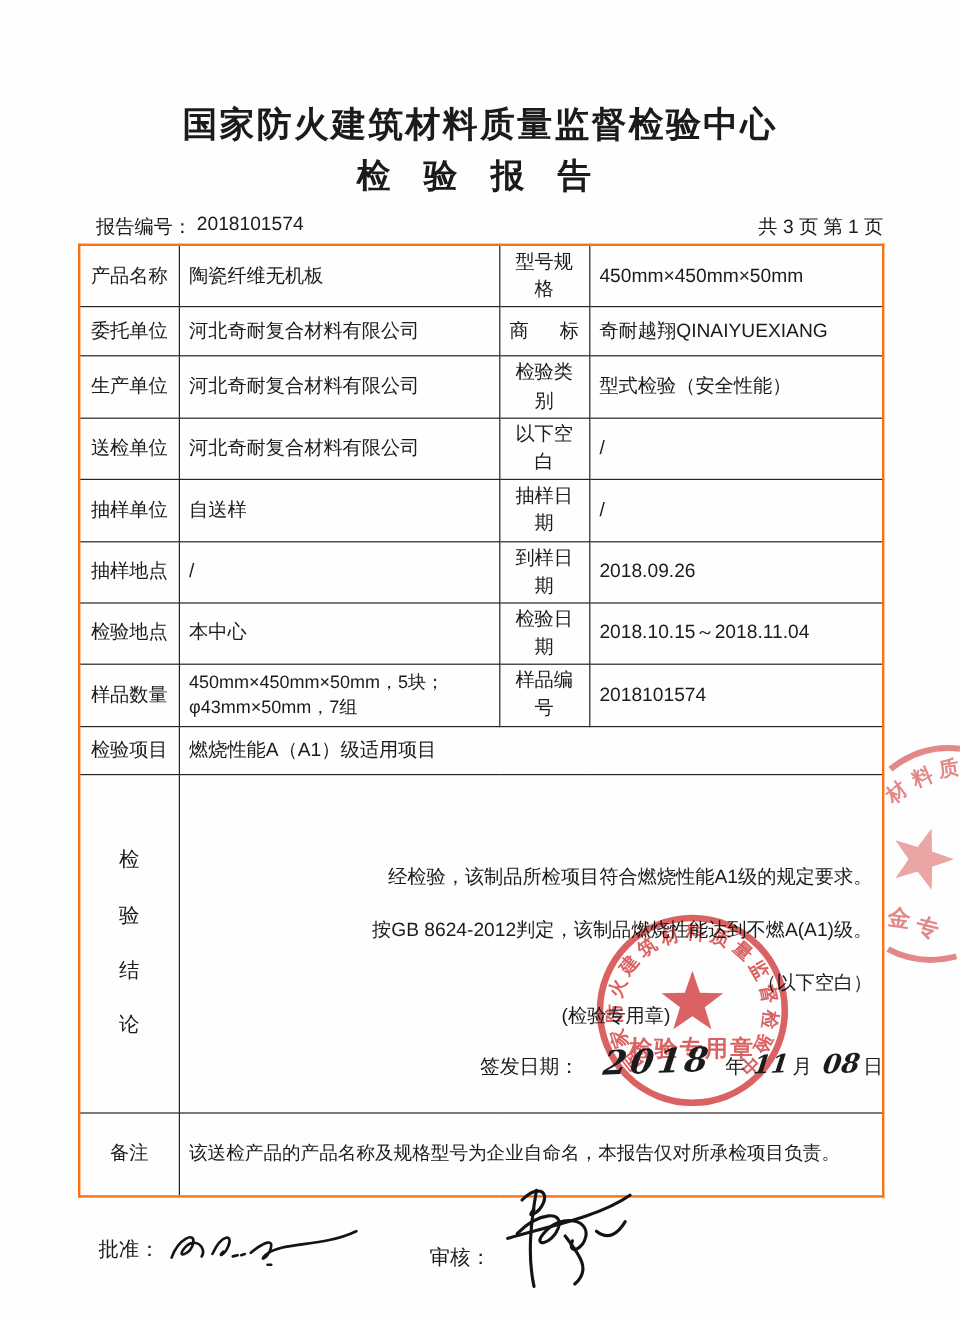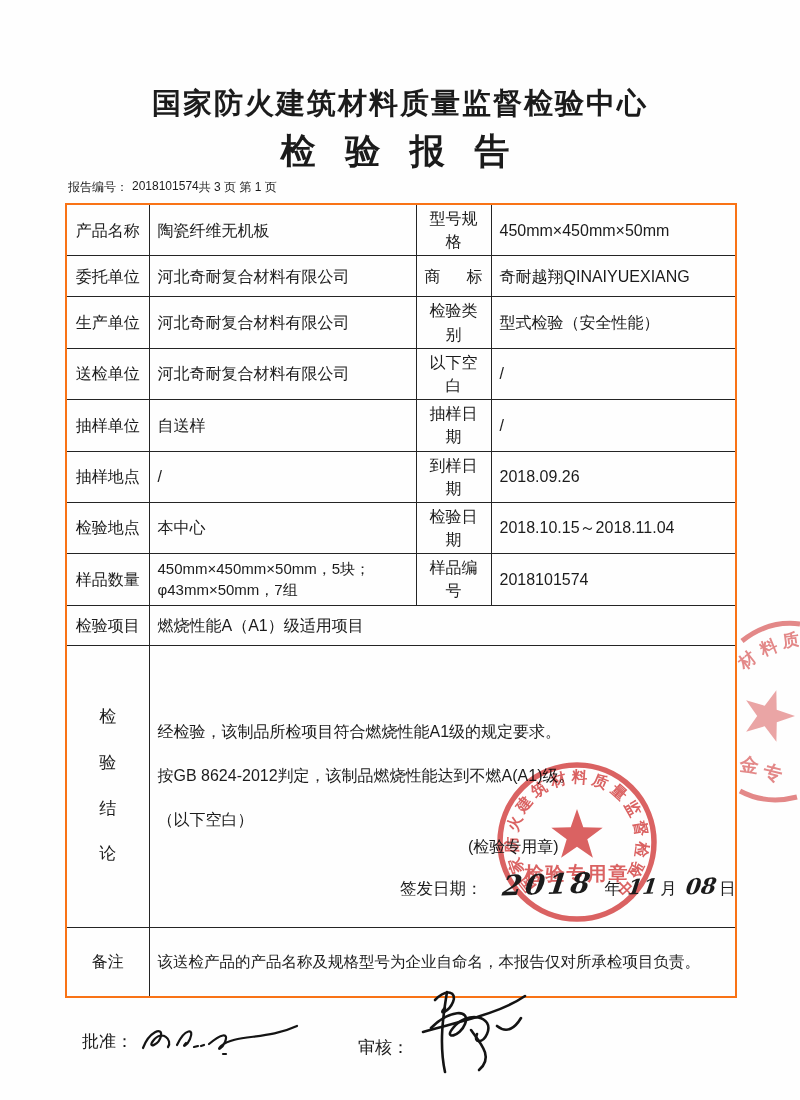--- a/index.html
+++ b/index.html
@@ -1,35 +1,35 @@
 <!DOCTYPE html>
 <html><head>
 <meta charset="utf-8">
 <style>
   html,body{margin:0;padding:0;background:#e8e8e8;}
   .page{position:relative;width:800px;height:1100px;margin:0 auto;background:#fefefe;
         font-family:"Liberation Sans",sans-serif;color:#1b1b1b;overflow:hidden;}
   .org-title{position:absolute;top:84px;left:0;width:100%;text-align:center;
              font-size:29px;font-weight:bold;letter-spacing:2px;}
   .report-title{position:absolute;top:128px;left:0;width:100%;text-align:center;
-                font-size:35px;font-weight:bold;letter-spacing:10px;}
-  .meta{position:absolute;top:179px;left:68px;right:64px;display:flex;
-        justify-content:flex-start;font-size:12px;}
+                font-size:28px;font-weight:bold;letter-spacing:10px;}
+  .meta{position:absolute;top:179px;left:80px;right:64px;display:flex;
+        justify-content:space-between;font-size:16px;}
   .meta .grp{display:flex;gap:4px;}
   table.main{position:absolute;left:65px;top:203px;width:670px;border-collapse:collapse;
              table-layout:fixed;font-size:16px;border:2px solid #f97316;}
   table.main td{border:1.6px solid #242424;padding:2px 8px;vertical-align:middle;
                 overflow:hidden;line-height:1.45;}
   td.lbl{text-align:center;padding:2px 2px;}
   td.lbl-j{text-align:justify;text-align-last:justify;padding:2px 11px;}
   td.val{text-align:left;}
   tr.h41{height:41px} tr.h49{height:49px} tr.h47{height:47px}
   tr.h40{height:40px} tr.h282{height:282px} tr.h70{height:70px}
   .vert{display:flex;flex-direction:column;align-items:center;gap:21px;font-size:17px;}
-  td.concl{vertical-align:top;padding:16px 10px 0 64px;}
+  td.concl{vertical-align:top;padding:16px 10px 0 64px;text-align:right;}
   td.concl p{margin:0 0 21px;font-size:16px;}
   .seal-note{position:absolute;left:468px;top:837px;font-size:16px;z-index:6;}
   .issue{position:absolute;left:400px;top:868px;display:flex;align-items:baseline;
          font-size:16.5px;z-index:6;}
   .hw{font-family:"DejaVu Serif",serif;font-style:italic;display:inline-block;
       transform:skewX(-9deg) rotate(-2deg);font-weight:bold;}
   .hw-year{font-size:28px;margin:0 12px 0 20px;letter-spacing:3px;}
   .hw-month{font-size:21px;margin:0 3px 0 7px;}
   .hw-day{font-size:22px;margin:0 3px 0 9px;}
   .seal{position:absolute;left:491px;top:756px;z-index:5;mix-blend-mode:multiply;opacity:.88;}

